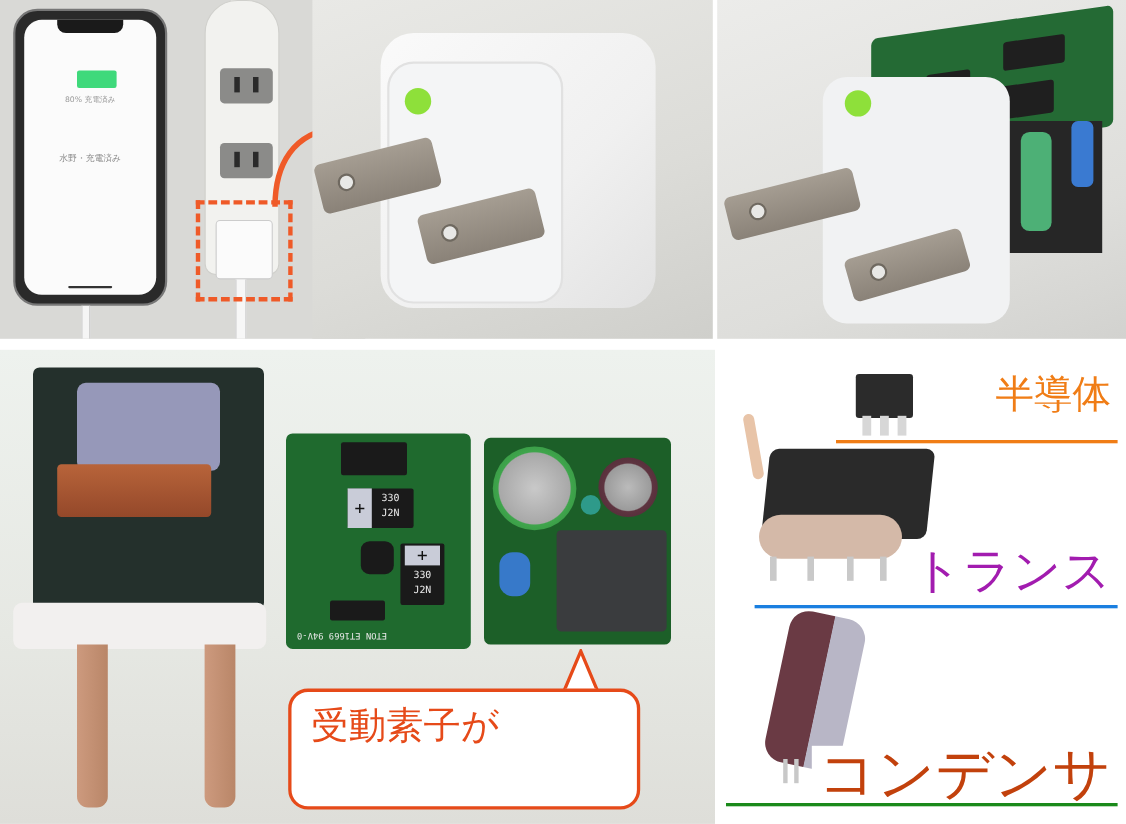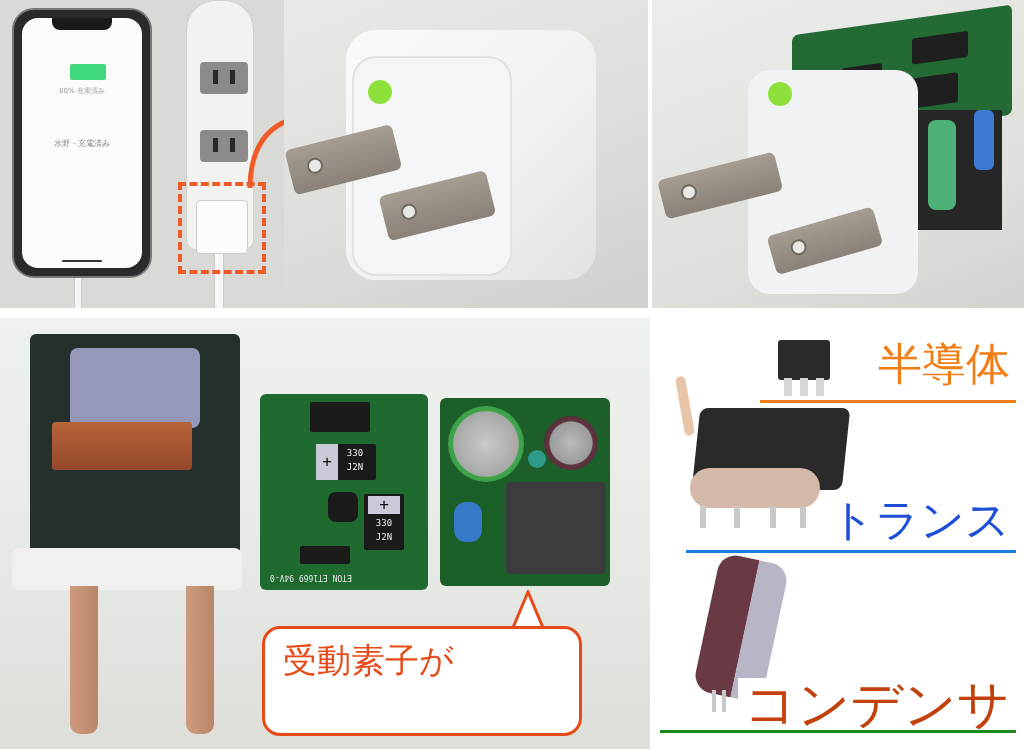--- a/index.html
+++ b/index.html
@@ -69,22 +69,22 @@
     
     .semi { position: absolute; left: 118px; top: 22px; width: 52px; height: 40px; background: #2b2b2b; border-radius: 3px; }
     .semi-pin { position: absolute; top: 60px; width: 8px; height: 18px; background: #d7d7d7; }
     .trans { position: absolute; left: 36px; top: 90px; width: 150px; height: 82px; background: #2a2a2a; border-radius: 8px; transform: skewX(-6deg); }
     .trans-coil { position: absolute; left: 30px; top: 150px; width: 130px; height: 40px; background: #d4b9a8; border-radius: 20px; }
     .trans-pin { position: absolute; top: 188px; width: 6px; height: 22px; background: #c9c9c9; }
     .lead-wire { position: absolute; left: 20px; top: 58px; width: 10px; height: 60px; background: #e8c4a8; border-radius: 5px; transform: rotate(-10deg); }
     .cap-body { position: absolute; left: 46px; top: 240px; width: 70px; height: 140px; background: linear-gradient(90deg,#6a3a44 0%,#6a3a44 55%,#b8b6c6 56%,#b8b6c6 100%); border-radius: 18px; transform: rotate(12deg); }
     .cap-pin { position: absolute; top: 372px; width: 4px; height: 22px; background: #c8c8c8; }
     .label-box { position: absolute; right: 8px; background: #ffffff; font-family: "DejaVu Sans", sans-serif; padding: 0 6px; line-height: 1; }
-    .label-semi  { top: 24px;  color: #f07d16; font-size: 44px; }
-    .label-trans { top: 180px; color: #1d4ed8; font-size: 44px; }
+    .label-semi  { top: 24px;  color: #f07d16; font-size: 35px; }
+    .label-trans { top: 180px; color: #a21caf; font-size: 44px; font-family: Liberation Serif, serif; }
     .label-cond  { top: 360px; color: #c2410c; font-size: 52px; }
     .uline { position: absolute; right: 8px; height: 3px; }
     .uline-semi  { top: 82px;  width: 256px; background: #f07d16; }
     .uline-trans { top: 232px; width: 330px; background: #1a7fe0; }
     .uline-cond  { top: 412px; width: 360px; background: #1a8a1a; }
   </style>
 </head>
 <body>
 
 <div class="panel p-phone">

